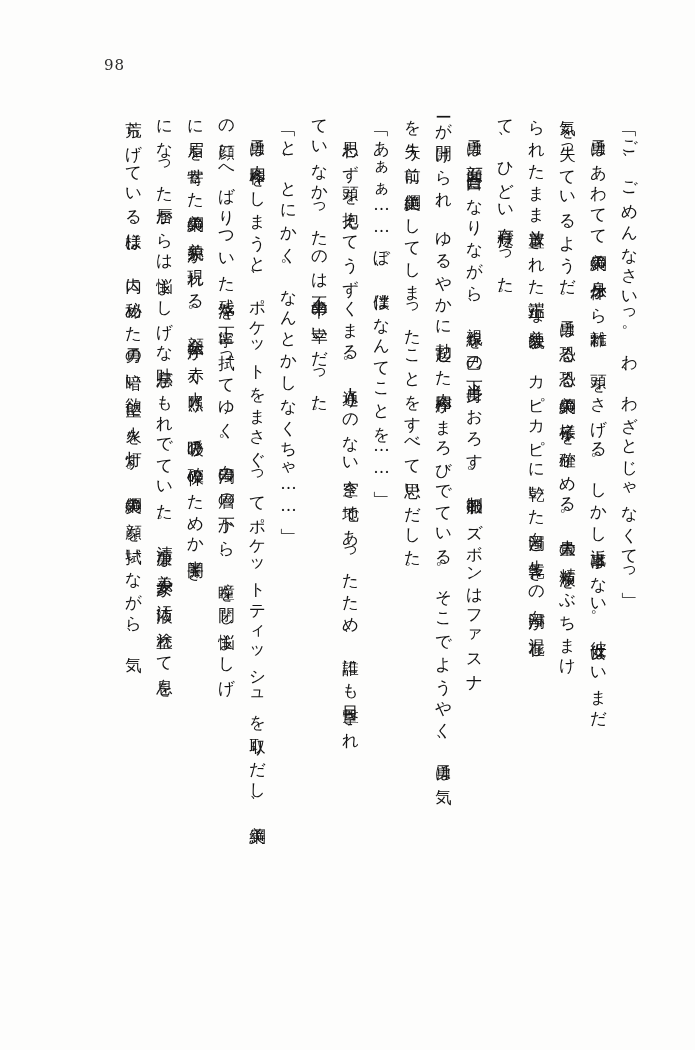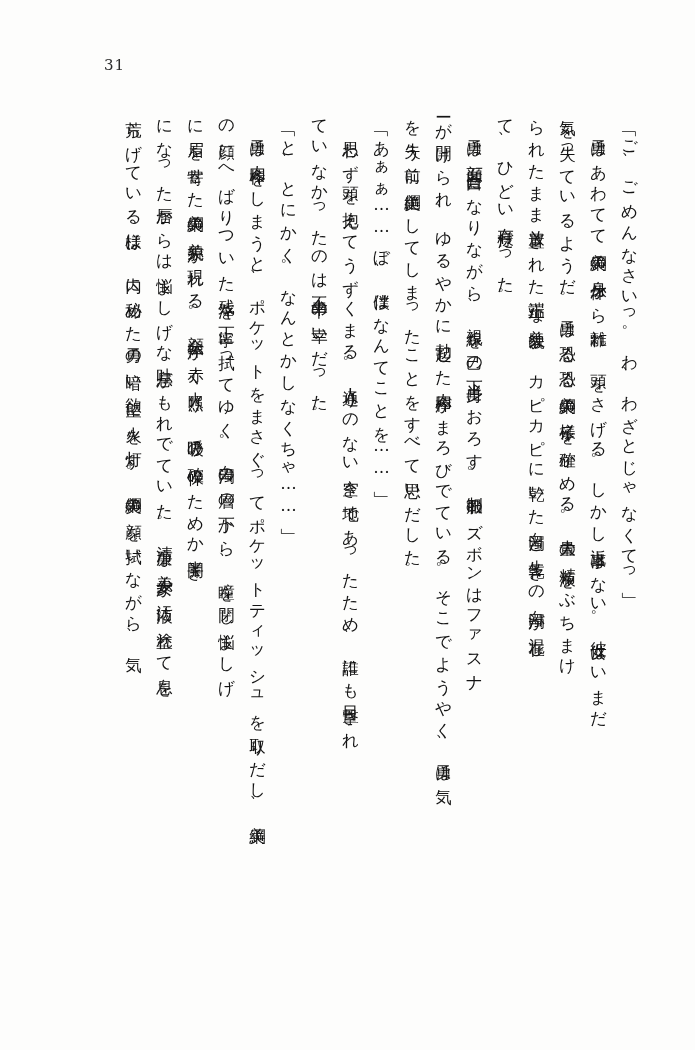--- a/index.html
+++ b/index.html
@@ -58,21 +58,21 @@
     padding-top: 0px;
   }
   .vline.indent {
     padding-top: 18px;
   }
 </style>
 </head>
 <body>
 
 <div class="page">
-  <div class="page-number">31</div>
+  <div class="page-number">98</div>
   <div class="text-block">
     <div class="vline indent">「ご、ごめんなさいっ。わ、わざとじゃなくてっ」</div>
     <div class="vline">　勇はあわてて美綱の身体から離れ、頭をさげる。しかし返事はない。彼女はいまだ</div>
     <div class="vline">気を失っているようだ。勇は恐る恐る美綱の様子を確かめる。大量の精液をぶちまけ</div>
     <div class="vline">られたまま放置された端正な美貌は、カピカピに乾いた白濁と生乾きの白濁が混在し</div>
     <div class="vline">て、ひどい有様だった。</div>
     <div class="vline">　勇は顔面蒼白になりながら、視線を己の下半身におろす。制服のズボンはファスナ</div>
     <div class="vline">ーが開けられ、ゆるやかに勃起した肉棒がまろびでている。そこでようやく、勇は気</div>
     <div class="vline">を失う前に美綱にしてしまったことをすべて思いだした。</div>
     <div class="vline indent">「あぁぁ……ぼ、僕はなんてことを……」</div>

